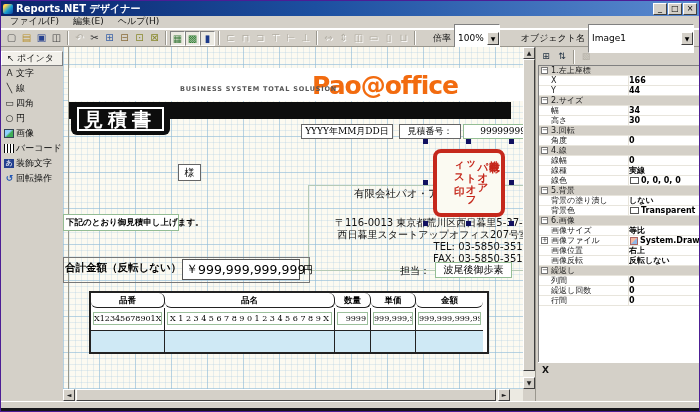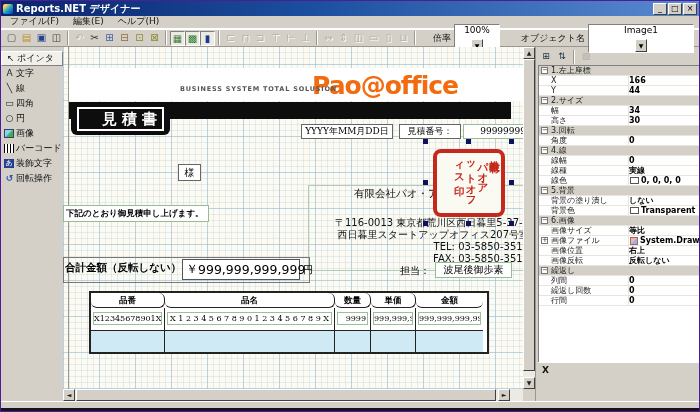--- a/index.html
+++ b/index.html
@@ -12,21 +12,21 @@
   .winbtn{width:14px;height:12px;background:#d4d0c8;border:1px solid;border-color:#fff #404040 #404040 #fff;font-size:8px;line-height:9px;text-align:center;color:#000;margin-left:1px;flex:none;}
   
   .menubar{height:13px;display:flex;align-items:center;padding-left:2px;border-bottom:1px solid #fff;}
   .menu-item{font-size:9px;color:#111;padding:0 7px;height:15px;line-height:13px;}
   
   .toolbar{height:18px;display:flex;align-items:center;padding:0 3px;border-top:1px solid #fff;border-bottom:1px solid #9a978e;}
   .tbtn{width:15px;height:15px;line-height:14px;text-align:center;font-size:10px;color:#333;flex:none;}
   .tbtn.pressed{background:#eceae2;border:1px solid;border-color:#808080 #fff #fff #808080;}
   .tbtn.disabled{color:#b2aea4;text-shadow:1px 1px 0 #fff;}
   .sep{width:2px;height:14px;border-left:1px solid #9a978e;border-right:1px solid #fff;margin:0 3px;flex:none;}
-  .dd{height:29px;background:#fff;border:1px solid;border-color:#808080 #fff #fff #808080;display:flex;align-items:center;font-size:9px;flex-direction:column;}
+  .dd{height:29px;background:#fff;border:1px solid;border-color:#808080 #fff #fff #808080;display:flex;align-items:center;font-size:9px;}
   .dd .dd-val{flex:1;padding:0 3px;white-space:nowrap;overflow:hidden;}
   .dd .dd-btn{width:12px;height:13px;background:#d4d0c8;border:1px solid;border-color:#fff #404040 #404040 #fff;font-size:6px;line-height:11px;text-align:center;flex:none;}
   .tb-label{font-size:9px;color:#111;margin:0 3px;white-space:nowrap;}
   
   .main{display:flex;height:354px;}
   
   .palette{width:62px;flex:none;padding-top:4px;}
   .pal-item{display:flex;align-items:center;height:15px;padding-left:2px;cursor:default;}
   .pal-item.selected{background:#f2f0ea;border:1px solid;border-color:#fff #808080 #808080 #fff;}
   .pal-ico{width:13px;flex:none;font-size:9px;line-height:13px;text-align:center;color:#222;}
@@ -47,30 +47,30 @@
   .page-edge{position:absolute;left:5px;top:0;bottom:0;width:1px;background:#9a998c;}
   .obj{position:absolute;}
   .serif{font-family:"DejaVu Serif","Liberation Serif",serif;}
   .fbox{background:#fff;border:1px solid #666;}
   .gbox{background:#fff;border:1px solid #94bd94;}
   .header-band{left:6px;top:21px;width:454px;height:33px;background:#fff;}
   .tagline{left:117px;top:38px;font-size:6.5px;letter-spacing:.8px;font-weight:bold;color:#555;}
   .logo{left:249px;top:26px;font-size:25px;font-weight:800;letter-spacing:-1px;line-height:26px;}
   .black-bar{left:6px;top:55px;width:442px;height:17px;background:#0d0d0d;}
   .badge{left:8px;top:56px;width:99px;height:32px;background:#0d0d0d;border-radius:6px;}
-  .badge-inner{position:absolute;left:6px;right:6px;top:4px;bottom:4px;border:2px solid #fff;color:#fff;font-size:15px;font-weight:bold;letter-spacing:5px;text-align:right;line-height:20px;text-indent:5px;}
+  .badge-inner{position:absolute;left:6px;right:6px;top:4px;bottom:4px;border:2px solid #fff;color:#fff;font-size:19px;font-weight:bold;letter-spacing:5px;text-align:left;line-height:20px;text-indent:5px;}
   .date-box{left:238px;top:77px;width:92px;height:15px;font-size:9px;text-align:center;line-height:13px;}
   .numlab-box{left:336px;top:77px;width:62px;height:15px;font-size:9px;text-align:center;line-height:13px;}
   .numval-box{left:400px;top:77px;width:67px;height:15px;font-size:9px;text-align:right;line-height:13px;padding-right:3px;}
   .cust-box{left:8px;top:115px;width:105px;height:19px;font-size:10px;text-align:center;line-height:17px;letter-spacing:1px;}
   .sama-box{left:115px;top:117px;width:23px;height:17px;font-size:10px;text-align:center;line-height:15px;}
   .company-block{left:245px;top:138px;width:222px;height:86px;border:1px solid #b5cab5;}
   .company-name{left:291px;top:140px;font-size:10.5px;color:#111;z-index:1;}
   .addr{left:245px;top:170px;width:221px;text-align:right;font-size:10px;line-height:12px;color:#111;}
-  .greeting-box{left:0px;top:158px;width:146px;height:17px;font-size:8.5px;font-weight:bold;line-height:15px;padding-left:2px;white-space:nowrap;}
+  .greeting-box{left:0px;top:167px;width:116px;height:17px;font-size:8.5px;font-weight:bold;line-height:15px;padding-left:2px;white-space:nowrap;}
   .tanto-label{left:337px;top:217px;font-size:10px;}
   .tanto-box{left:372px;top:215px;width:77px;height:16px;font-size:10px;text-align:center;line-height:14px;}
   .total-outer{left:0px;top:210px;width:247px;height:26px;border:1px solid #777;}
   .total-label{left:2px;top:214px;font-size:10.5px;font-weight:bold;}
   .total-box{left:119px;top:212px;width:118px;height:21px;background:#fff;border:1px solid #555;display:flex;align-items:center;font-size:12px;}
   .total-box .yen{padding-left:3px;}
   .total-box .amt{flex:1;text-align:right;padding-right:3px;font-size:12.5px;}
   .total-unit{left:240px;top:216px;font-size:10px;}
   
   .stamp{left:370px;top:102px;width:72px;height:68px;background:#fbfaf2;border:4px solid #c5281c;border-radius:8px;z-index:3;writing-mode:vertical-rl;padding:2px 1px;line-height:1.12;font-size:10.5px;font-weight:bold;letter-spacing:-1px;display:block;}

